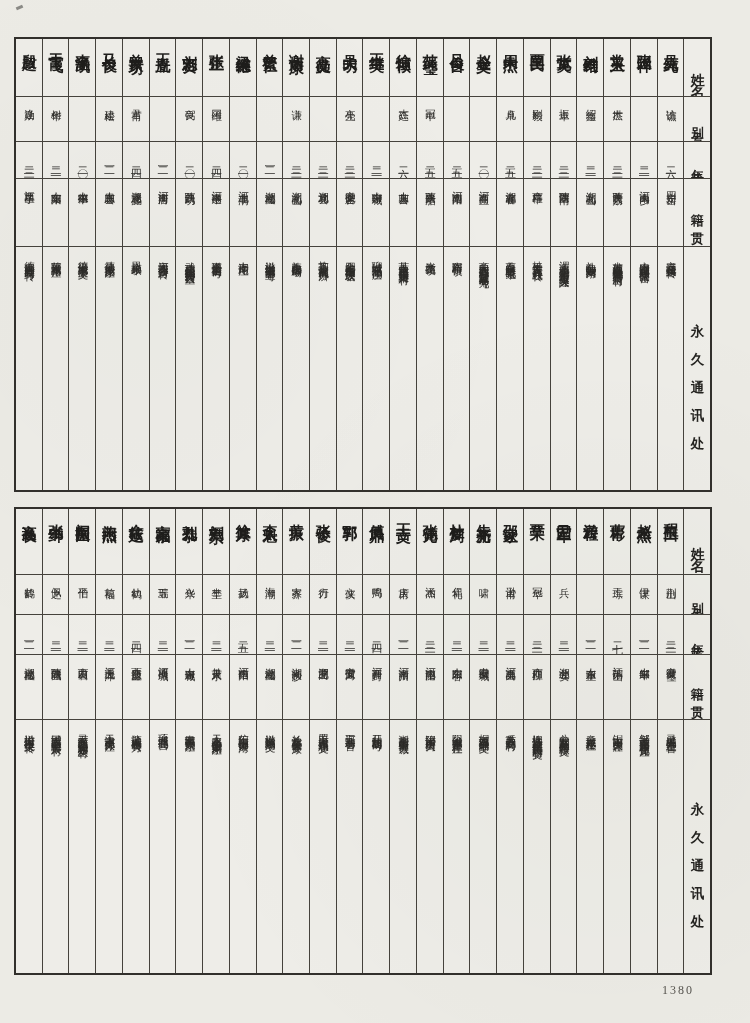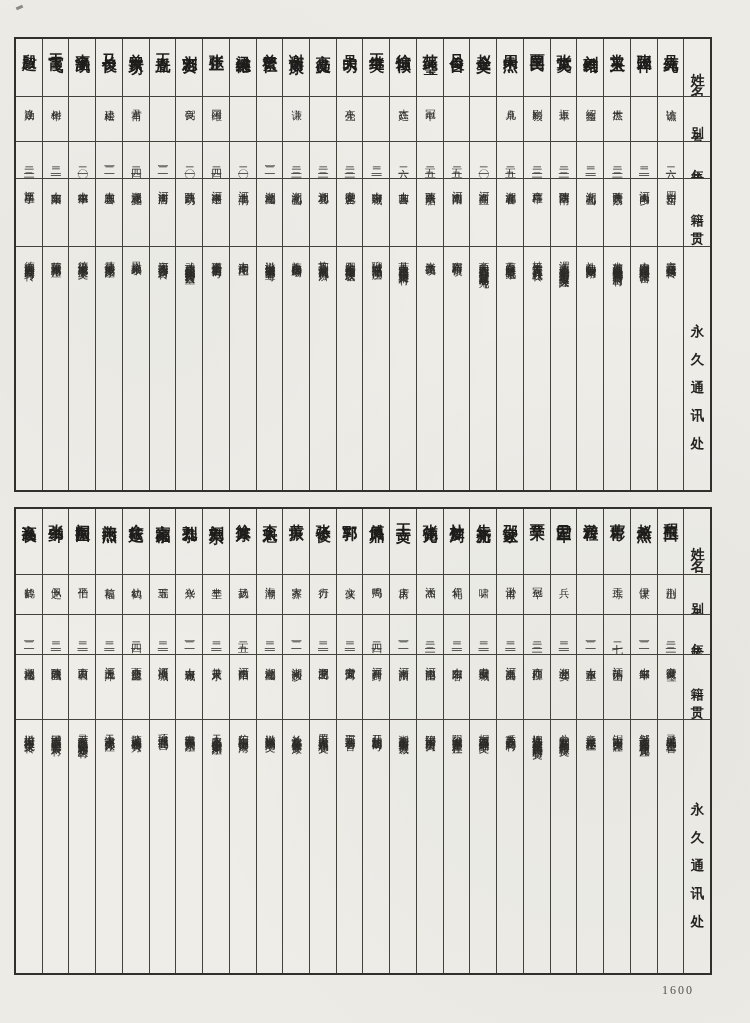--- a/index.html
+++ b/index.html
@@ -1015,14 +1015,14 @@
         </div>
     <div class="cell r-origin">
           <span>湖北松滋</span>
         </div>
     <div class="cell r-addr">
           <span>松滋街河市李悦来转</span>
         </div>
   </div>
 </div>
 
-  <div class="page-number">1600</div>
+  <div class="page-number">1380</div>
 </div>
 
 </body></html>

